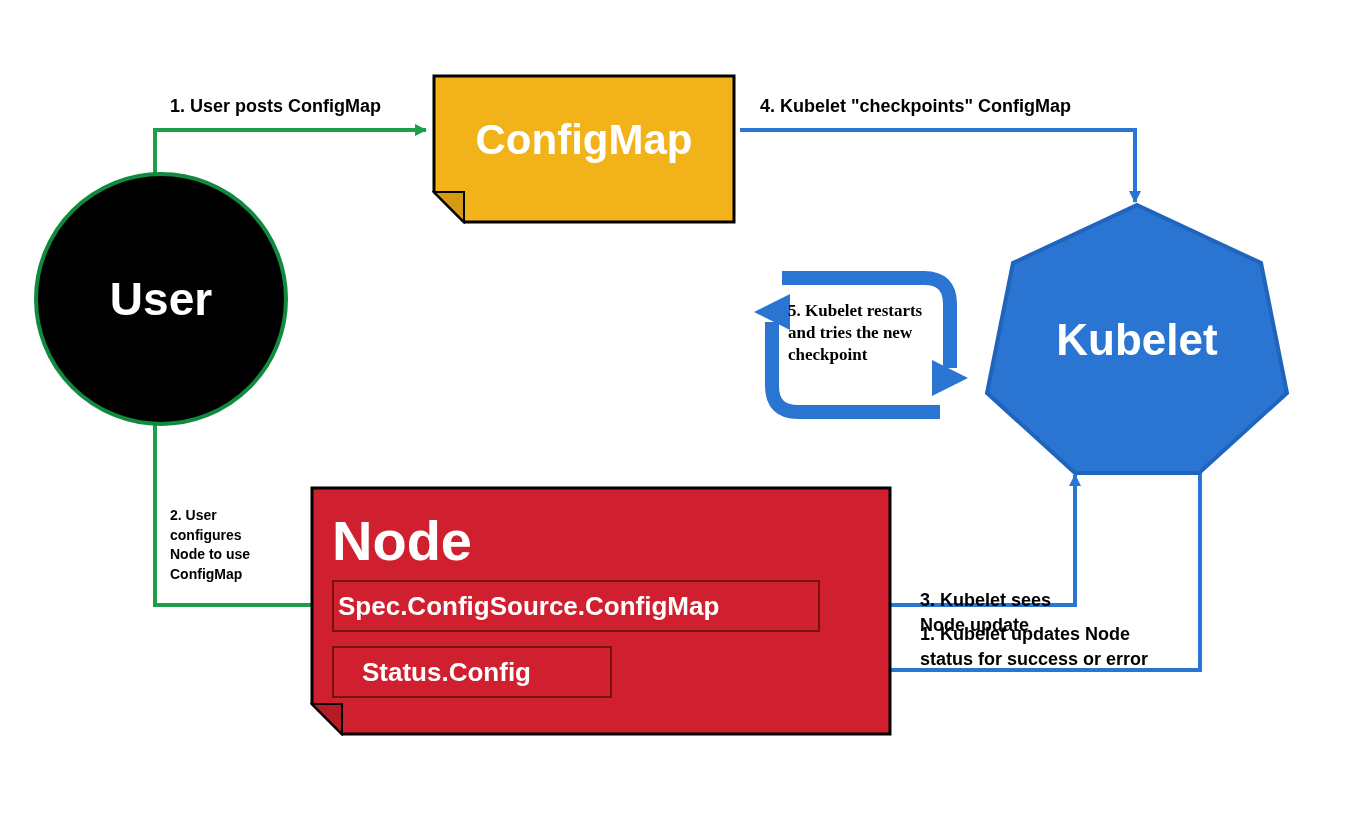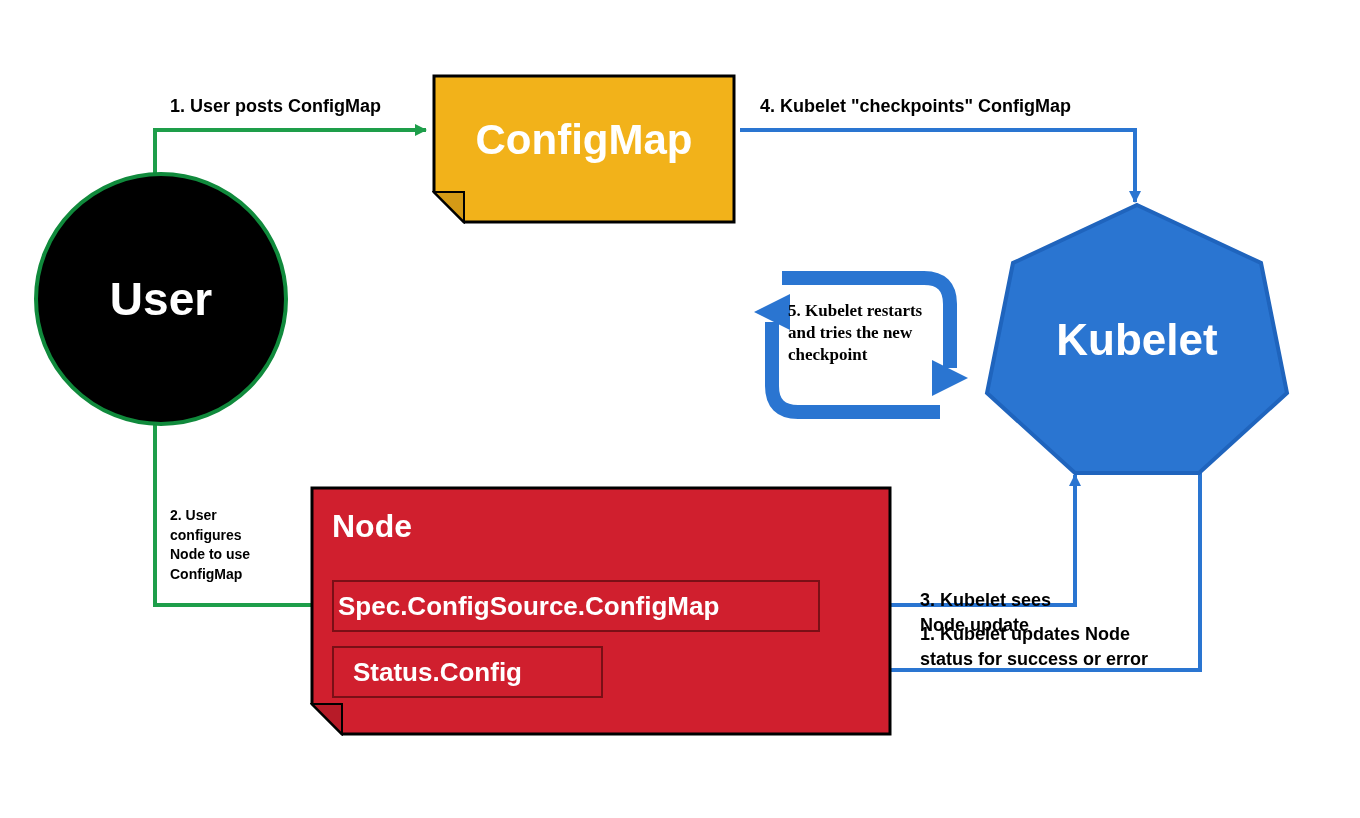--- a/index.html
+++ b/index.html
@@ -59,27 +59,27 @@
       <polygon points="156,6 280,64 306,194 218,274 94,274 6,194 32,64" fill="#2a75d1" stroke="#1f64bd" stroke-width="4"></polygon>
     </svg>
     <span class="abs bold" style="left:0; top:116px; width:312px; text-align:center; color:#fff; font-size:44px;">Kubelet</span>
   </div>
 
   <div class="abs" style="left:310px; top:486px; width:582px; height:250px;">
     <svg width="582" height="250" style="display:block">
       <path d="M2 2 H580 V248 H32 L2 218 Z" fill="#d01f2e" stroke="#000" stroke-width="3"></path>
       <path d="M2 218 L32 218 L32 248 Z" fill="#b71b28" stroke="#000" stroke-width="2"></path>
     </svg>
-    <span class="abs bold" style="left:22px; top:22px; color:#fff; font-size:32px;">Node</span>
+    <span class="abs bold" style="left:22px; top:22px; color:#fff; font-size:56px;">Node</span>
 
     <div class="abs" style="left:22px; top:94px; width:480px; height:48px; border:2px solid #7a0f16; display:flex; align-items:center; padding-left:4px;">
       <span class="bold" style="color:#fff; font-size:26px;">Spec.ConfigSource.ConfigMap</span>
     </div>
 
-    <div class="abs" style="left:22px; top:160px; width:248px; height:48px; border:2px solid #7a0f16; display:flex; align-items:center; padding-left:19px;">
+    <div class="abs" style="left:22px; top:160px; width:248px; height:48px; border:2px solid #7a0f16; display:flex; align-items:center; padding-left:28px;">
       <span class="bold" style="color:#fff; font-size:26px;">Status.Config</span>
     </div>
   </div>
 
   <div class="abs" style="left:754px; top:260px; width:214px; height:170px;font-family:Liberation Serif, serif;">
     <svg width="214" height="170" style="display:block">
 
       <path d="M 28 18 H 170 Q 196 18 196 44 V 108" fill="none" stroke="#2a75d1" stroke-width="14" stroke-linecap="butt"></path>
       <path d="M 186 152 H 44 Q 18 152 18 126 V 62" fill="none" stroke="#2a75d1" stroke-width="14" stroke-linecap="butt"></path>
 

